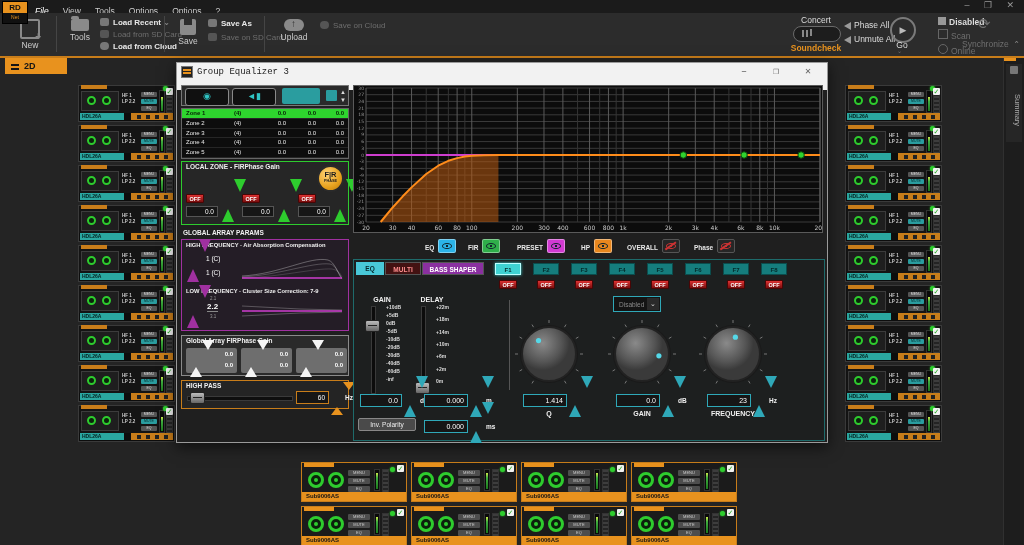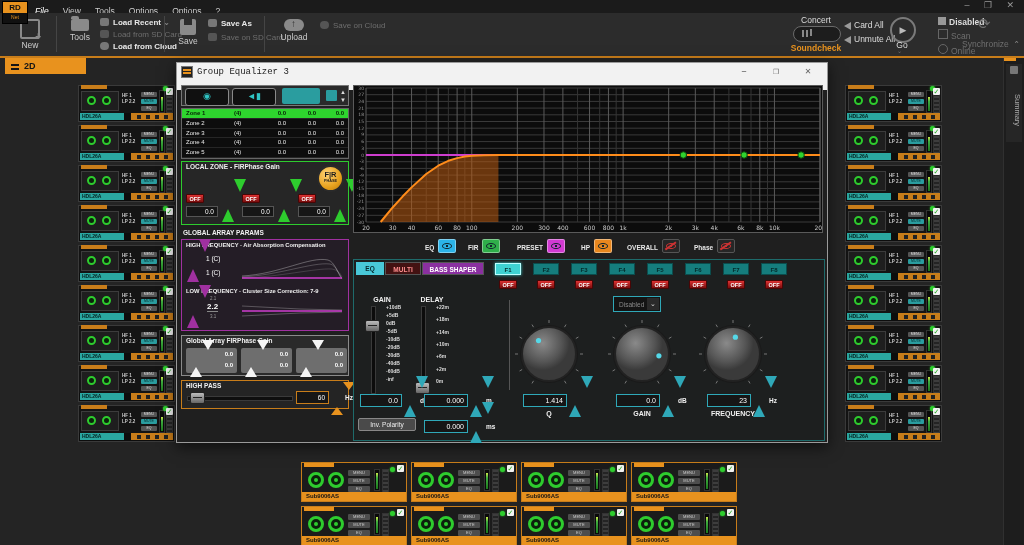--- a/index.html
+++ b/index.html
@@ -33,21 +33,21 @@
   .cloud-ic{width:20px;height:12px;background:#8a8a8a;border-radius:7px;position:relative;margin-top:4px;}
   .cloud-ic:after{content:"↑";position:absolute;left:7px;top:-1px;color:#2c2c2c;font-size:10px;font-weight:bold;}
   .rt-lbl{position:absolute;font-size:8.5px;color:#ddd;white-space:nowrap;}
   .rt-lbl.dis{color:#6f6f6f;}
   .rt-lbl.orange{color:#e8921e;font-weight:bold;}
   .spk{display:inline-block;width:0;height:0;border-top:4px solid transparent;border-bottom:4px solid transparent;border-right:7px solid #9a9a9a;vertical-align:-2px;margin-right:3px;}
   #go-circle{position:absolute;width:22px;height:22px;border:2px solid #7a7a7a;border-radius:50%;text-align:center;line-height:22px;color:#bbb;font-size:9px;}
   .sync-ic{font-size:15px;color:#6f6f6f;}
   #tb-chevron{position:absolute;right:4px;top:40px;color:#888;font-size:8px;z-index:6;}
   
-  #tab2d{position:absolute;left:5px;top:58px;width:81px;height:16px;background:#e8921e;color:#151515;
+  #tab2d{position:absolute;left:5px;top:58px;width:62px;height:16px;background:#e8921e;color:#151515;
          font-size:9px;font-weight:bold;line-height:16px;z-index:2;}
   #tab2d .grid-ic{display:inline-block;width:8px;height:8px;margin:0 5px 0 6px;background:
      repeating-linear-gradient(0deg,#151515 0 2px,#e8921e 2px 4px),
      repeating-linear-gradient(90deg,#151515 0 2px,#e8921e 2px 4px);vertical-align:-1px;}
   #rightstrip{position:absolute;right:0;top:56px;width:20px;height:489px;background:#1d1d1d;border-left:1px solid #303030;}
   #rightstrip .accent{position:absolute;left:0;top:2px;width:12px;height:3px;background:#e8921e;}
   #summary-tab{position:absolute;left:2px;top:8px;width:16px;height:64px;background:#262626;color:#aaa;
      font-size:7.5px;writing-mode:vertical-rl;text-align:center;padding-top:14px;}
   #summary-tab .ic{position:absolute;top:2px;left:4px;width:8px;height:8px;background:#777;border-radius:1px;writing-mode:horizontal-tb;}
   
@@ -178,21 +178,21 @@
     <div class="tb-sub dis" style="left:320px;top:6px;">
       <span class="ic" style="border-radius:4px;"></span><span>Save on Cloud</span></div>
 
     <div class="rt-lbl" style="left:793px;top:2px;width:46px;text-align:center;">Concert</div>
     <div style="position:absolute;left:793px;top:13px;width:46px;height:14px;border:1px solid #6a6a6a;border-radius:8px;background:#1d1d1d;">
       <span style="position:absolute;left:8px;top:3px;width:2px;height:7px;background:#888;box-shadow:4px 0 0 #888,8px -1px 0 #888;"></span>
     </div>
     <div class="rt-lbl orange" style="left:786px;top:30px;width:60px;text-align:center;">Soundcheck</div>
 
     <div class="rt-lbl" style="left:844px;top:7px;">
-      <span class="spk"></span><span>Card All</span></div>
+      <span class="spk"></span><span>Phase All</span></div>
     <div class="rt-lbl" style="left:844px;top:21px;">
       <span class="spk"></span><span>Unmute All</span></div>
 
     <div id="go-circle" style="left:890px;top:4px;">▶</div>
     <div class="rt-lbl" style="left:894px;top:27px;width:16px;text-align:center;">Go</div>
     <div class="rt-lbl dis" style="left:897px;top:34px;font-size:6px;">⌄</div>
 
     <div class="rt-lbl" style="left:938px;top:4px;font-weight:bold;">
       <span class="ic" style="display:inline-block;width:8px;height:8px;background:#999;margin-right:3px;"></span><span>Disabled</span></div>
     <div class="rt-lbl dis" style="left:938px;top:16px;">

